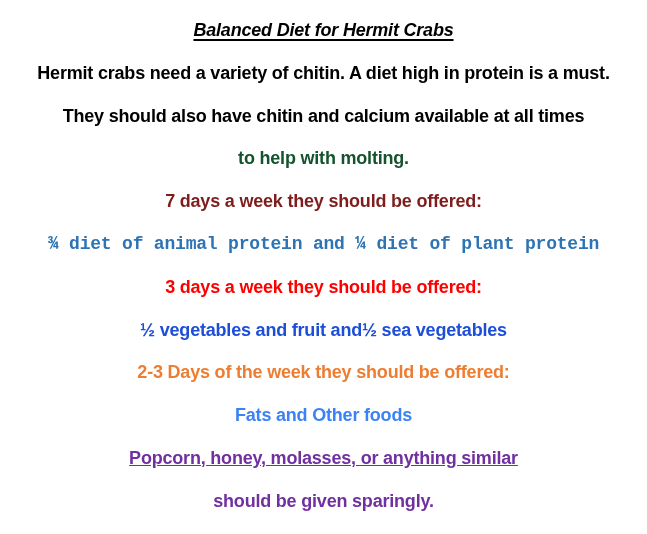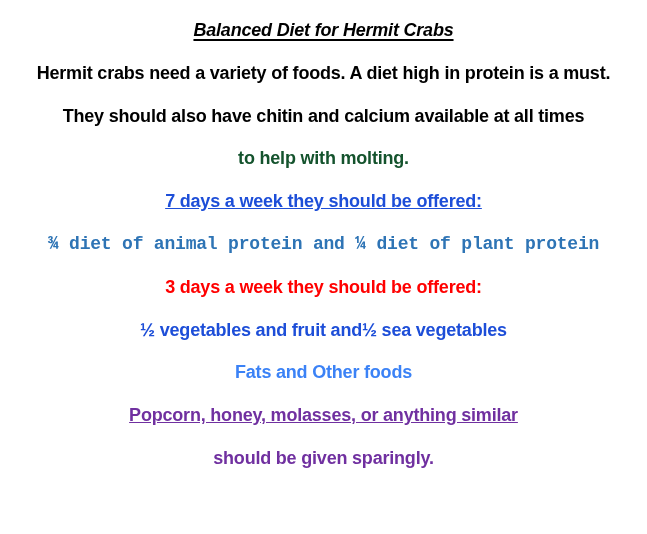--- a/index.html
+++ b/index.html
@@ -34,23 +34,24 @@
     text-underline-offset: 3px;
   }
 </style>
 </head>
 <body>
 
 <div class="doc">
   <div class="line title-line" style="color: rgb(0, 0, 0);">
     <span class="title-text">Balanced Diet for Hermit Crabs</span>
   </div>
-  <div class="line" style="color: rgb(0, 0, 0);">Hermit crabs need a variety of foods. A diet high in protein is a must.</div>
+  <div class="line" style="color: rgb(0, 0, 0);">Hermit crabs need a variety of chitin. A diet high in protein is a must.</div>
   <div class="line" style="color: rgb(0, 0, 0);">They should also have chitin and calcium available at all times</div>
   <div class="line" style="color: #14532d;">to help with molting.</div>
-  <div class="line" style="color: #1d4ed8; text-decoration: underline;">7 days a week they should be offered:</div>
+  <div class="line" style="color: #7f1d1d;">7 days a week they should be offered:</div>
   <div class="line" style="color: rgb(46, 116, 181); font-family: Liberation Mono, monospace;">¾ diet of animal protein and ¼ diet of plant protein</div>
   <div class="line" style="color: rgb(255, 0, 0);">3 days a week they should be offered:</div>
   <div class="line" style="color: #1d4ed8;">½ vegetables and fruit and½ sea vegetables</div>
+  <div class="line" style="color: rgb(237, 125, 49);">2-3 Days of the week they should be offered:</div>
   <div class="line" style="color: #3b82f6;">Fats and Other foods</div>
   <div class="line" style="color: rgb(112, 48, 160); text-decoration: underline;">Popcorn, honey, molasses, or anything similar</div>
   <div class="line" style="color: rgb(112, 48, 160);">should be given sparingly.</div>
 </div>
 
 </body></html>

